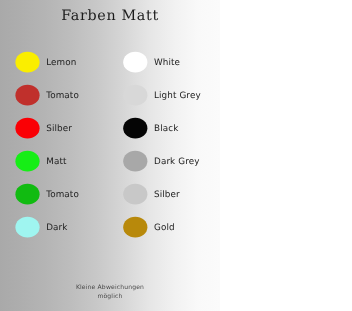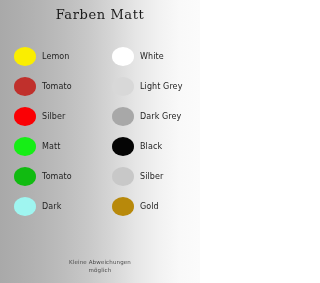--- a/index.html
+++ b/index.html
@@ -114,26 +114,26 @@
   <div class="column" id="col-right">
       <div class="swatch-row">
         <div class="swatch" style="background: rgb(255, 255, 255);"></div>
         <div class="swatch-label">White</div>
       </div>
       <div class="swatch-row">
         <div class="swatch" style="background: rgb(216, 216, 216);"></div>
         <div class="swatch-label">Light Grey</div>
       </div>
       <div class="swatch-row">
+        <div class="swatch" style="background: rgb(5, 5, 5);"></div>
+        <div class="swatch-label">Black</div>
+      </div>
+      <div class="swatch-row">
         <div class="swatch" style="background: rgb(168, 168, 168);"></div>
         <div class="swatch-label">Dark Grey</div>
-      </div>
-      <div class="swatch-row">
-        <div class="swatch" style="background: rgb(5, 5, 5);"></div>
-        <div class="swatch-label">Black</div>
       </div>
       <div class="swatch-row">
         <div class="swatch" style="background: rgb(200, 200, 200);"></div>
         <div class="swatch-label">Silber</div>
       </div>
       <div class="swatch-row">
         <div class="swatch" style="background: rgb(184, 137, 11);"></div>
         <div class="swatch-label">Gold</div>
       </div>
     </div>

